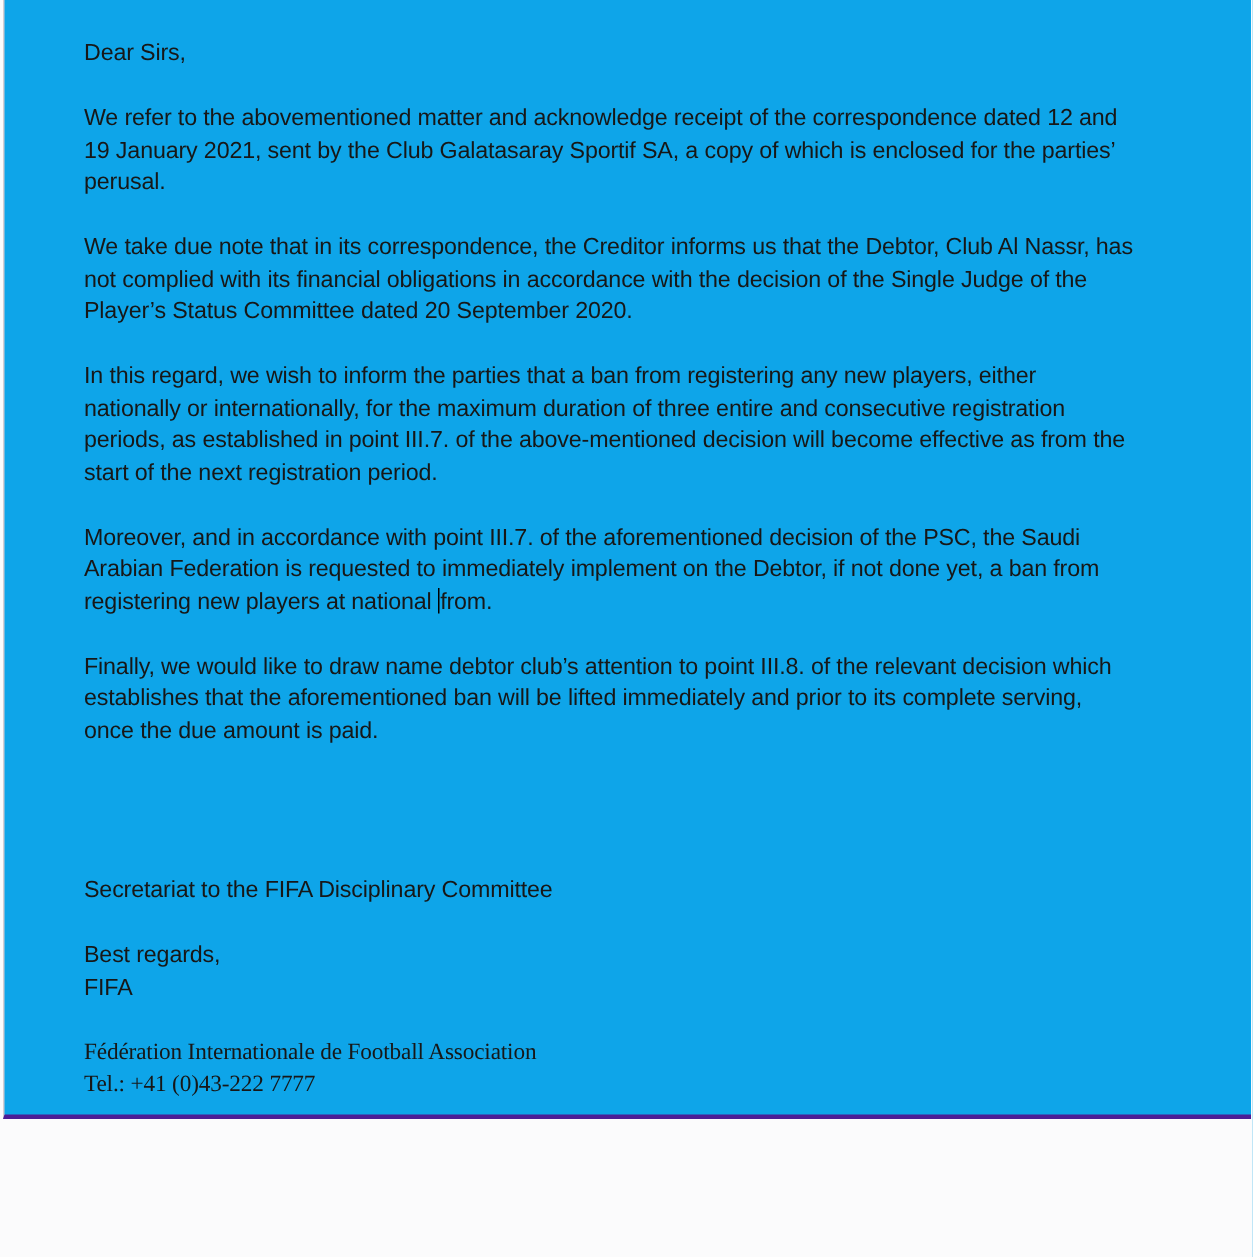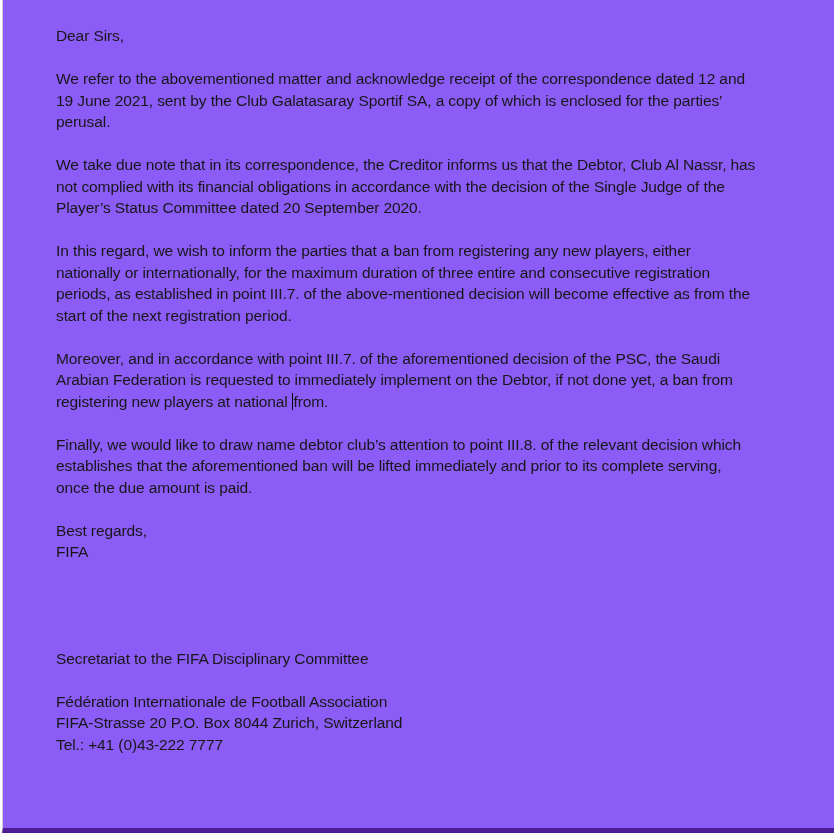--- a/index.html
+++ b/index.html
@@ -8,24 +8,24 @@
     width: 835px;
     height: 838px;
     background: #fbfbfc;
     overflow: hidden;
   }
   .page {
     position: absolute;
     left: 2px;
     top: -1px;
     width: 832px;
-    height: 834px;
-    background: #8b5cf6;
+    height: 747px;
+    background: #0ea5e9;
     border-left: 1px solid #d3ced3;
-    border-bottom: 5px solid #4c1d95;
+    border-bottom: 3px solid #4c1d95;
     box-sizing: border-box;
   }
   .content {
     padding: 26px 38px 0 53px;
     font-family: "Liberation Sans", sans-serif;
     font-size: 15.5px;
     line-height: 21.5px;
     color: #171717;
     letter-spacing: -0.1px;
   }
@@ -38,57 +38,57 @@
   }
   .caret {
     display: inline-block;
     width: 1.5px;
     height: 17px;
     background: #000000;
     vertical-align: -3px;
   }
   .footer-block div {
     white-space: pre-line;
+    font-family: Liberation Serif, serif;
   }
 </style>
 </head>
 <body>
 
 <div class="page">
   <div class="content">
 
     <p class="para">Dear Sirs,</p>
 
     <p class="para">We refer to the abovementioned matter and acknowledge receipt of the correspondence dated 12 and
-19 June 2021, sent by the Club Galatasaray Sportif SA, a copy of which is enclosed for the parties’
+19 January 2021, sent by the Club Galatasaray Sportif SA, a copy of which is enclosed for the parties’
 perusal.</p>
 
     <p class="para">We take due note that in its correspondence, the Creditor informs us that the Debtor, Club Al Nassr, has
 not complied with its financial obligations in accordance with the decision of the Single Judge of the
 Player’s Status Committee dated 20 September 2020.</p>
 
     <p class="para">In this regard, we wish to inform the parties that a ban from registering any new players, either
 nationally or internationally, for the maximum duration of three entire and consecutive registration
 periods, as established in point III.7. of the above-mentioned decision will become effective as from the
 start of the next registration period.</p>
 
     <p class="para"><span>Moreover, and in accordance with point III.7. of the aforementioned decision of the PSC, the Saudi
 Arabian Federation is requested to immediately implement on the Debtor, if not done yet, a ban from
 registering new players at national</span> <span class="caret"></span><span>from.</span></p>
 
     <p class="para">Finally, we would like to draw name debtor club’s attention to point III.8. of the relevant decision which
 establishes that the aforementioned ban will be lifted immediately and prior to its complete serving,
 once the due amount is paid.</p>
 
 
+    <p class="para secretariat">Secretariat to the FIFA Disciplinary Committee</p>
+
     <p class="para">Best regards,
 FIFA</p>
 
-    <p class="para secretariat">Secretariat to the FIFA Disciplinary Committee</p>
-
     <div class="footer-block">
       <div>Fédération Internationale de Football Association</div>
-      <div>FIFA-Strasse 20 P.O. Box 8044 Zurich, Switzerland</div>
       <div>Tel.: +41 (0)43-222 7777</div>
     </div>
 
   </div>
 </div>
 
 </body></html>

